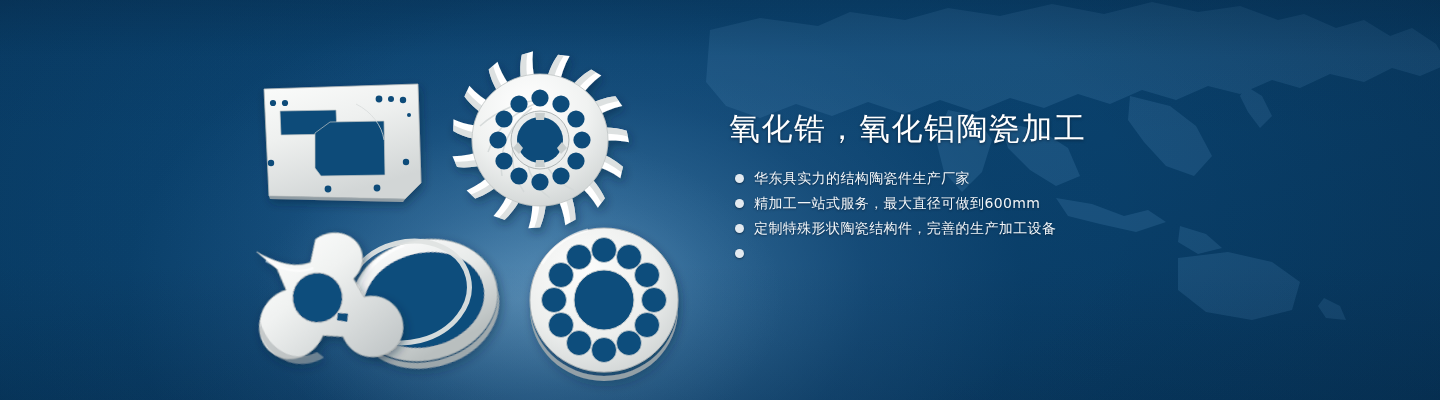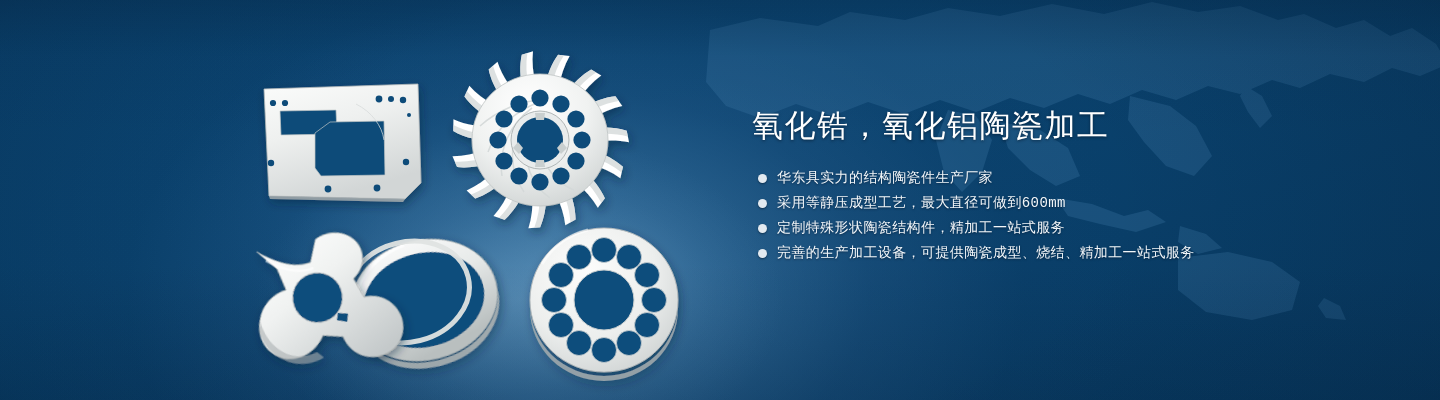--- a/index.html
+++ b/index.html
@@ -79,24 +79,23 @@
   .products {
     position: absolute;
     left: 0; top: 0;
     width: 760px; height: 400px;
   }
   .products svg { display: block; width: 100%; height: 100%; }
 
   
   .copy {
     position: absolute;
-    left: 752px;
+    left: 729px;
     top: 108px;
     width: 640px;
-    font-family: Liberation Mono, monospace;
   }
   .title {
     font-size: 31px;
     line-height: 40px;
     letter-spacing: 1.5px;
     color: #ffffff;
     font-weight: 400;
     white-space: nowrap;
     text-shadow: 0 1px 3px rgba(0,12,28,0.55);
     margin: 0 0 18px 0;
@@ -386,26 +385,25 @@
 
   <div class="copy">
     <h1 class="title">氧化锆，氧化铝陶瓷加工</h1>
     <ul class="bullets">
       <li>
         <span class="dot"></span>
         <span class="btext">华东具实力的结构陶瓷件生产厂家</span>
       </li>
       <li>
         <span class="dot"></span>
-        <span class="btext">采用等静压成型工艺，最大直径可做到600mm</span>
+        <span class="btext">精加工一站式服务，最大直径可做到600mm</span>
       </li>
       <li>
         <span class="dot"></span>
-        <span class="btext">定制特殊形状陶瓷结构件，精加工一站式服务</span>
+        <span class="btext">定制特殊形状陶瓷结构件，完善的生产加工设备</span>
       </li>
       <li>
         <span class="dot"></span>
-        <span class="btext">完善的生产加工设备，可提供陶瓷成型、烧结、精加工一站式服务</span>
       </li>
     </ul>
   </div>
 
 </div>
 
 </body></html>

